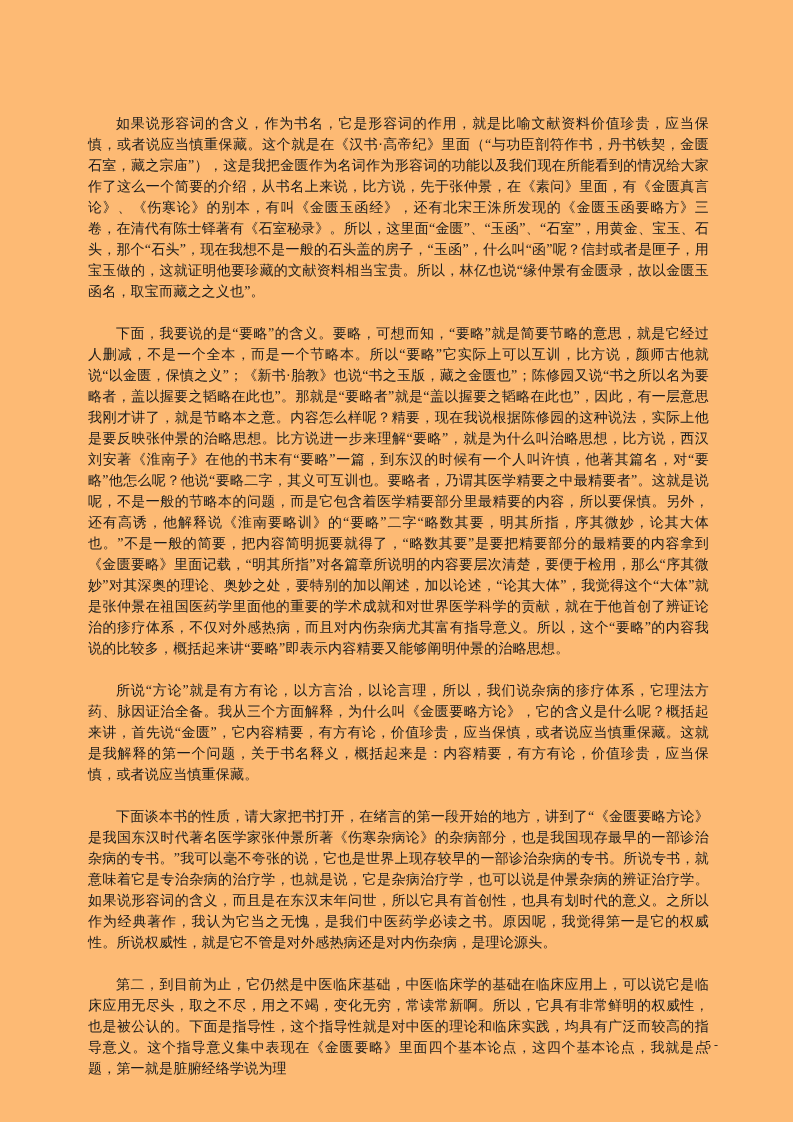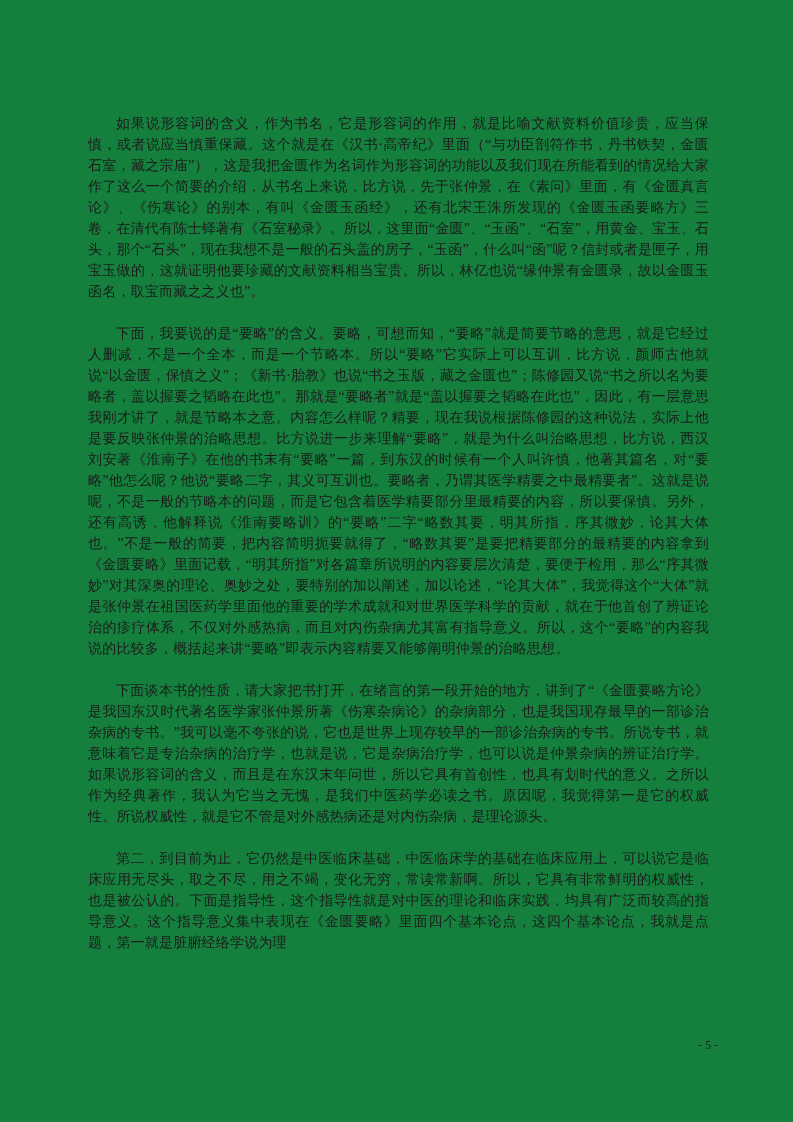--- a/index.html
+++ b/index.html
@@ -10,21 +10,21 @@
   body {
     width: 793px;
     height: 1122px;
     position: relative;
     font-family: "Liberation Serif", "DejaVu Serif", serif;
     overflow: hidden;
   }
   .page {
     position: absolute;
     inset: 0;
-    background: #15803d;
+    background: #fdba74;
     padding-left: 44px;
   }
   .content {
     position: absolute;
     left: 88px;
     top: 113px;
     width: 621px;
   }
   .content p {
     margin: 0 0 21px 0;
@@ -46,17 +46,18 @@
     font-family: "Liberation Serif", "DejaVu Serif", serif;
   }
 </style>
 </head>
 <body>
 
 <div class="page">
   <div class="content">
     <p>如果说形容词的含义，作为书名，它是形容词的作用，就是比喻文献资料价值珍贵，应当保慎，或者说应当慎重保藏。这个就是在《汉书·高帝纪》里面（“与功臣剖符作书，丹书铁契，金匮石室，藏之宗庙”），这是我把金匮作为名词作为形容词的功能以及我们现在所能看到的情况给大家作了这么一个简要的介绍，从书名上来说，比方说，先于张仲景，在《素问》里面，有《金匮真言论》、《伤寒论》的别本，有叫《金匮玉函经》，还有北宋王洙所发现的《金匮玉函要略方》三卷，在清代有陈士铎著有《石室秘录》。所以，这里面“金匮”、“玉函”、“石室”，用黄金、宝玉、石头，那个“石头”，现在我想不是一般的石头盖的房子，“玉函”，什么叫“函”呢？信封或者是匣子，用宝玉做的，这就证明他要珍藏的文献资料相当宝贵。所以，林亿也说“缘仲景有金匮录，故以金匮玉函名，取宝而藏之之义也”。</p>
     <p>下面，我要说的是“要略”的含义。要略，可想而知，“要略”就是简要节略的意思，就是它经过人删减，不是一个全本，而是一个节略本。所以“要略”它实际上可以互训，比方说，颜师古他就说“以金匮，保慎之义”；《新书·胎教》也说“书之玉版，藏之金匮也”；陈修园又说“书之所以名为要略者，盖以握要之韬略在此也”。那就是“要略者”就是“盖以握要之韬略在此也”，因此，有一层意思我刚才讲了，就是节略本之意。内容怎么样呢？精要，现在我说根据陈修园的这种说法，实际上他是要反映张仲景的治略思想。比方说进一步来理解“要略”，就是为什么叫治略思想，比方说，西汉刘安著《淮南子》在他的书末有“要略”一篇，到东汉的时候有一个人叫许慎，他著其篇名，对“要略”他怎么呢？他说“要略二字，其义可互训也。要略者，乃谓其医学精要之中最精要者”。这就是说呢，不是一般的节略本的问题，而是它包含着医学精要部分里最精要的内容，所以要保慎。另外，还有高诱，他解释说《淮南要略训》的“要略”二字“略数其要，明其所指，序其微妙，论其大体也。”不是一般的简要，把内容简明扼要就得了，“略数其要”是要把精要部分的最精要的内容拿到《金匮要略》里面记载，“明其所指”对各篇章所说明的内容要层次清楚，要便于检用，那么“序其微妙”对其深奥的理论、奥妙之处，要特别的加以阐述，加以论述，“论其大体”，我觉得这个“大体”就是张仲景在祖国医药学里面他的重要的学术成就和对世界医学科学的贡献，就在于他首创了辨证论治的疹疗体系，不仅对外感热病，而且对内伤杂病尤其富有指导意义。所以，这个“要略”的内容我说的比较多，概括起来讲“要略”即表示内容精要又能够阐明仲景的治略思想。</p>
+    <p>所说“方论”就是有方有论，以方言治，以论言理，所以，我们说杂病的疹疗体系，它理法方药、脉因证治全备。我从三个方面解释，为什么叫《金匮要略方论》，它的含义是什么呢？概括起来讲，首先说“金匮”，它内容精要，有方有论，价值珍贵，应当保慎，或者说应当慎重保藏。这就是我解释的第一个问题，关于书名释义，概括起来是：内容精要，有方有论，价值珍贵，应当保慎，或者说应当慎重保藏。</p>
     <p>下面谈本书的性质，请大家把书打开，在绪言的第一段开始的地方，讲到了“《金匮要略方论》是我国东汉时代著名医学家张仲景所著《伤寒杂病论》的杂病部分，也是我国现存最早的一部诊治杂病的专书。”我可以毫不夸张的说，它也是世界上现存较早的一部诊治杂病的专书。所说专书，就意味着它是专治杂病的治疗学，也就是说，它是杂病治疗学，也可以说是仲景杂病的辨证治疗学。如果说形容词的含义，而且是在东汉末年问世，所以它具有首创性，也具有划时代的意义。之所以作为经典著作，我认为它当之无愧，是我们中医药学必读之书。原因呢，我觉得第一是它的权威性。所说权威性，就是它不管是对外感热病还是对内伤杂病，是理论源头。</p>
     <p>第二，到目前为止，它仍然是中医临床基础，中医临床学的基础在临床应用上，可以说它是临床应用无尽头，取之不尽，用之不竭，变化无穷，常读常新啊。所以，它具有非常鲜明的权威性，也是被公认的。下面是指导性，这个指导性就是对中医的理论和临床实践，均具有广泛而较高的指导意义。这个指导意义集中表现在《金匮要略》里面四个基本论点，这四个基本论点，我就是点题，第一就是脏腑经络学说为理</p>
   </div>
   <div class="page-number">- 5 -</div>
 </div>
 
 </body></html>

